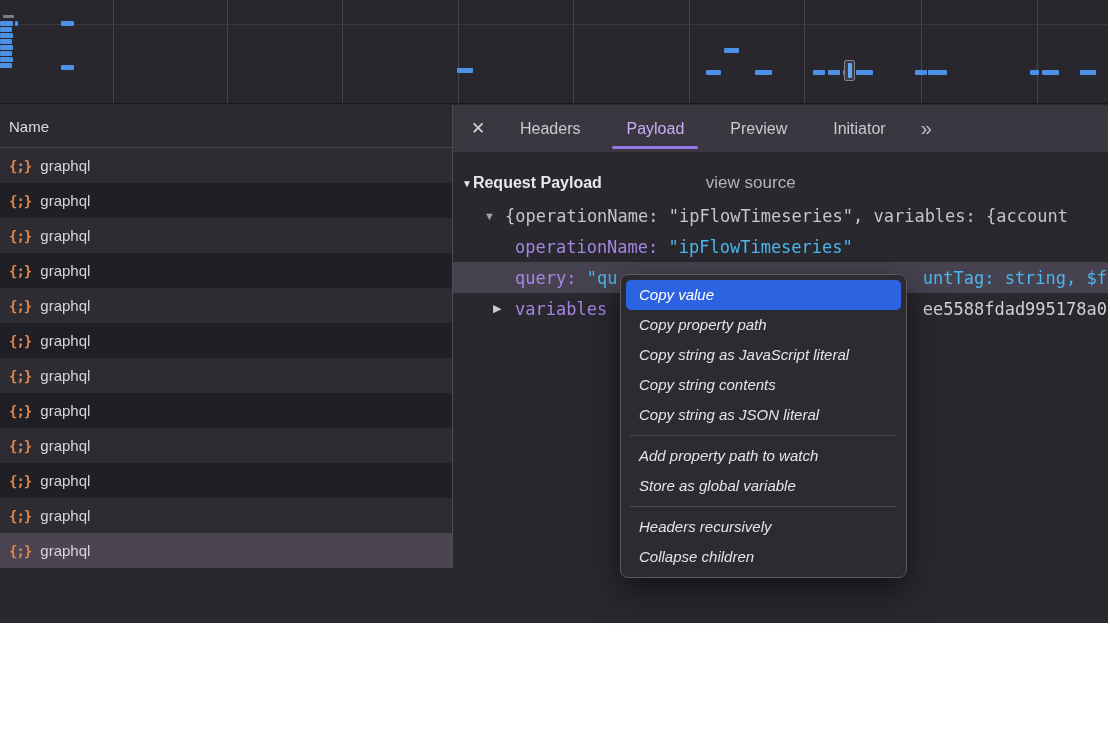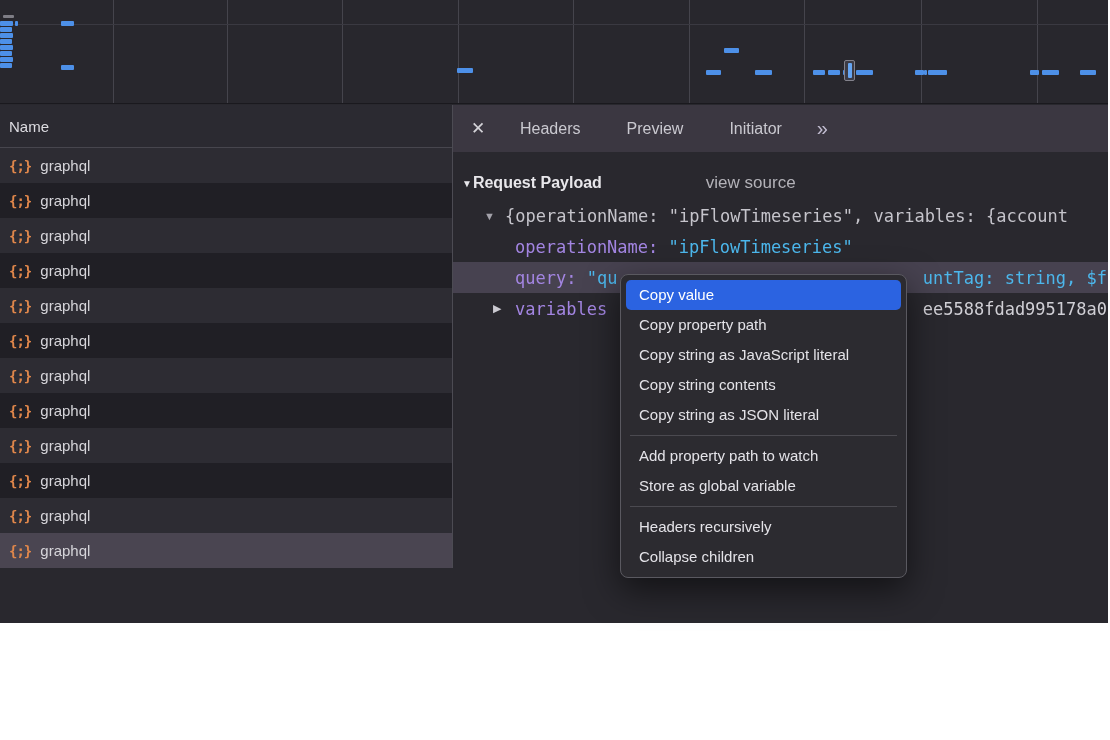--- a/index.html
+++ b/index.html
@@ -70,21 +70,21 @@
   .footer { position:absolute; left:0; right:0; top:682px; height:53px;
             border-top:1px solid #57565c; background:#2a2930; }
   .footer .v-div { position:absolute; left:453px; top:0; bottom:0; width:1px; background:#4c4b53; }
   .bottom-strip { position:absolute; left:0; right:0; top:735px; height:2px; background:#141318; }
 
   
   .context-menu { position:absolute; left:620px; top:274px; width:287px;
                   background:#2c2b30; border:1px solid #5a5960; border-radius:8px;
                   box-shadow:0 12px 34px rgba(0,0,0,0.55); padding:5px 0; z-index:10; }
   .menu-item { height:30px; line-height:30px; margin:0 5px; padding:0 13px;
-               font-size:15px; color:#e4e3e8; border-radius:5px; white-space:nowrap; }
+               font-size:15px; color:#e4e3e8; border-radius:5px; white-space:nowrap;font-style:italic; }
   .menu-item.highlighted { background:#2b63e1; color:#ffffff; }
   .menu-sep { height:1px; background:#4b4a50; margin:5px 9px; }
 </style>
 </head>
 <body>
 
 <div class="devtools">
 
   <div class="overview">
       <div class="ov-grid" style="left: 113px;"></div>
@@ -183,20 +183,21 @@
             <span>graphql</span>
           </div>
         </div>
     </div>
 
     <div class="right-panel">
       <div class="tabbar">
         <span class="close-btn">✕</span>
         <span style="display:flex;justify-content:space-between;">
             <span class="tab">Headers</span>
+            <span class="tab selected">Payload</span>
             <span class="tab">Preview</span>
             <span class="tab">Initiator</span>
           </span>
         <span class="overflow-btn">»</span>
       </div>
 
       <div class="content">
         <div class="p-heading">
           <span class="p-tri">▼</span>
           <span class="p-title">Request Payload</span>

